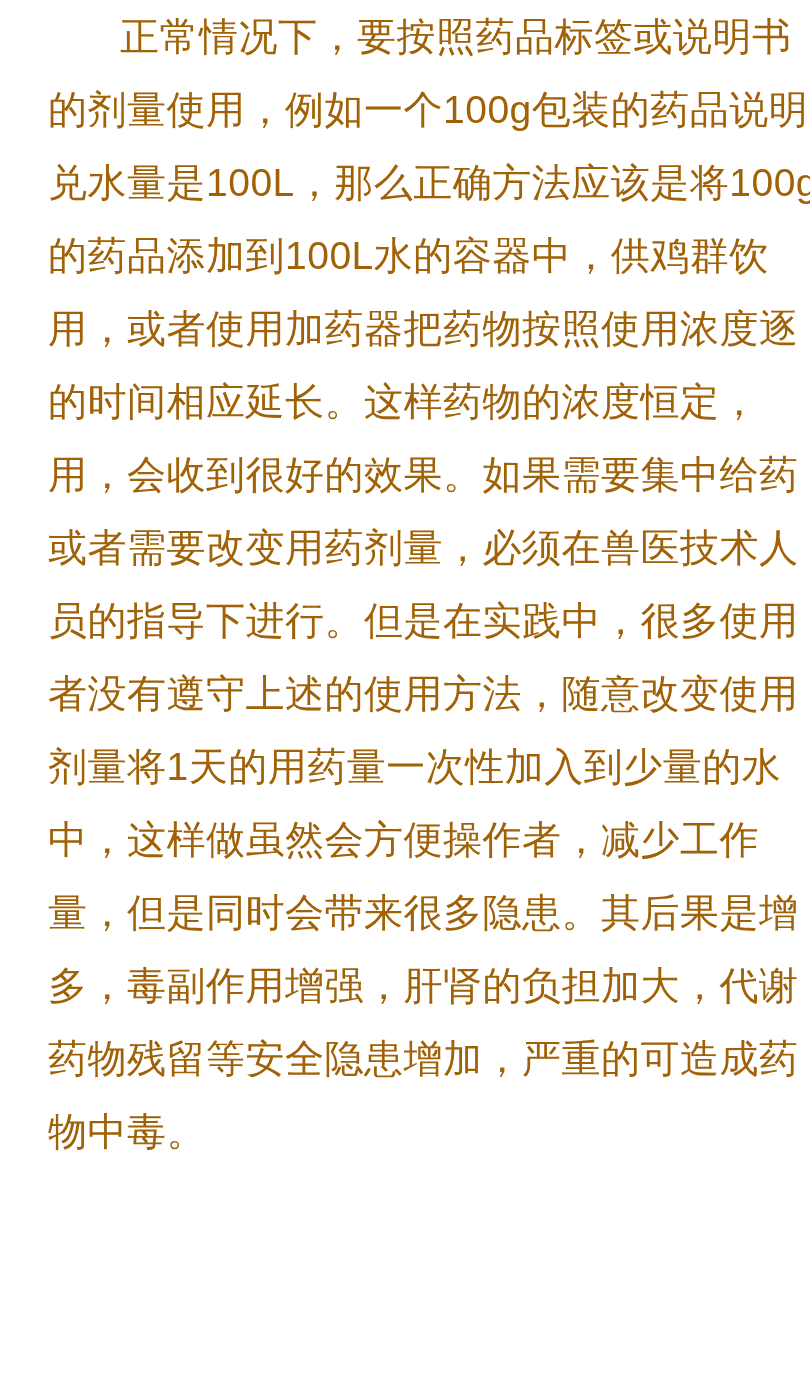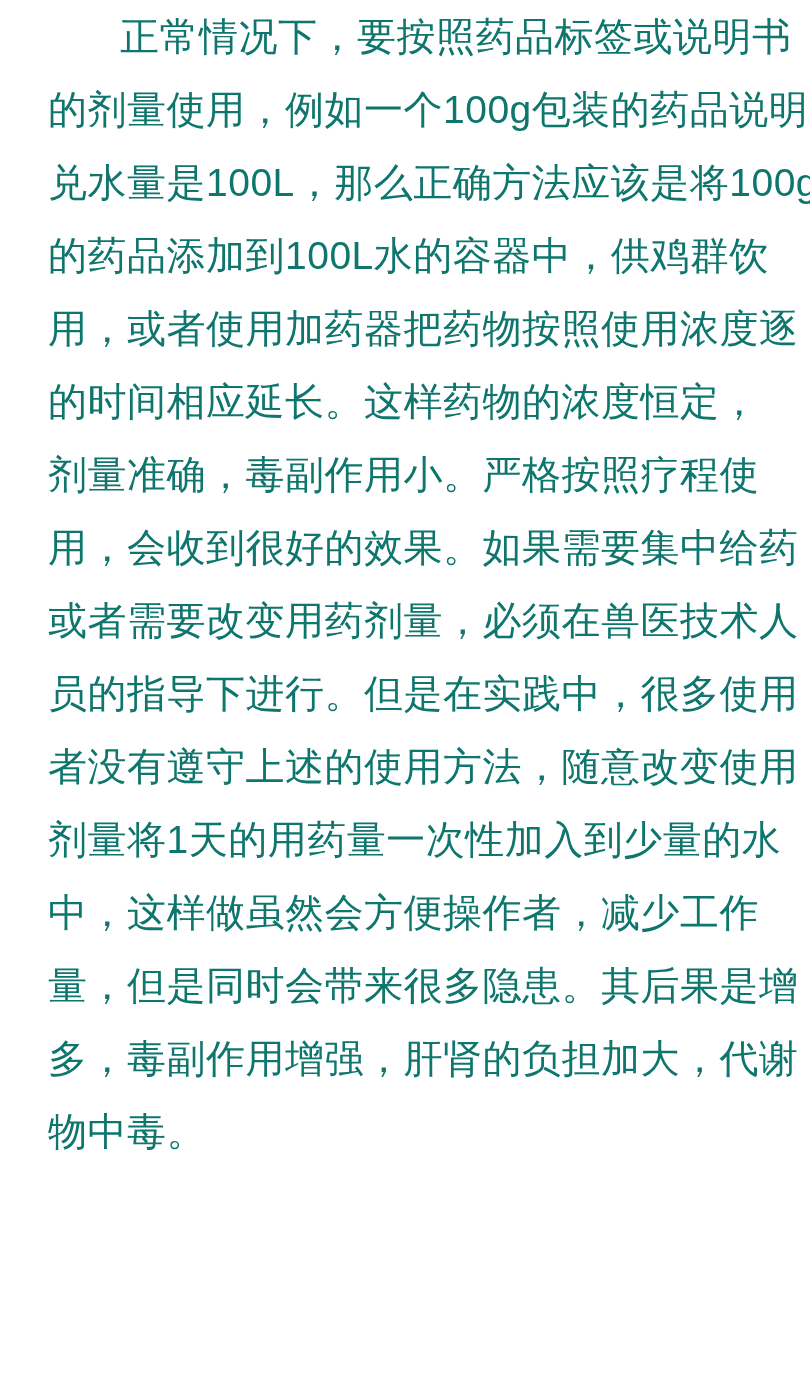--- a/index.html
+++ b/index.html
@@ -21,44 +21,44 @@
     background: #ffffff;
   }
   .paragraph {
     width: 100%;
   }
   .line {
     height: 73px;
     line-height: 73px;
     font-size: 39px;
     letter-spacing: 0.5px;
-    color: #0f766e;
+    color: #a16207;
     white-space: nowrap;
     overflow: visible;
     font-weight: 400;
   }
   .line.indent {
     padding-left: 72px;
   }
 </style>
 </head>
 <body>
 
 <div class="page">
   <div class="paragraph">
       <div class="line indent">正常情况下，要按照药品标签或说明书</div>
       <div class="line">的剂量使用，例如一个100g包装的药品说明</div>
       <div class="line">兑水量是100L，那么正确方法应该是将100g</div>
       <div class="line">的药品添加到100L水的容器中，供鸡群饮</div>
       <div class="line">用，或者使用加药器把药物按照使用浓度逐</div>
       <div class="line">的时间相应延长。这样药物的浓度恒定，</div>
-      <div class="line">剂量准确，毒副作用小。严格按照疗程使</div>
       <div class="line">用，会收到很好的效果。如果需要集中给药</div>
       <div class="line">或者需要改变用药剂量，必须在兽医技术人</div>
       <div class="line">员的指导下进行。但是在实践中，很多使用</div>
       <div class="line">者没有遵守上述的使用方法，随意改变使用</div>
       <div class="line">剂量将1天的用药量一次性加入到少量的水</div>
       <div class="line">中，这样做虽然会方便操作者，减少工作</div>
       <div class="line">量，但是同时会带来很多隐患。其后果是增</div>
       <div class="line">多，毒副作用增强，肝肾的负担加大，代谢</div>
+      <div class="line">药物残留等安全隐患增加，严重的可造成药</div>
       <div class="line">物中毒。</div>
     </div>
 </div>
 
 </body></html>

